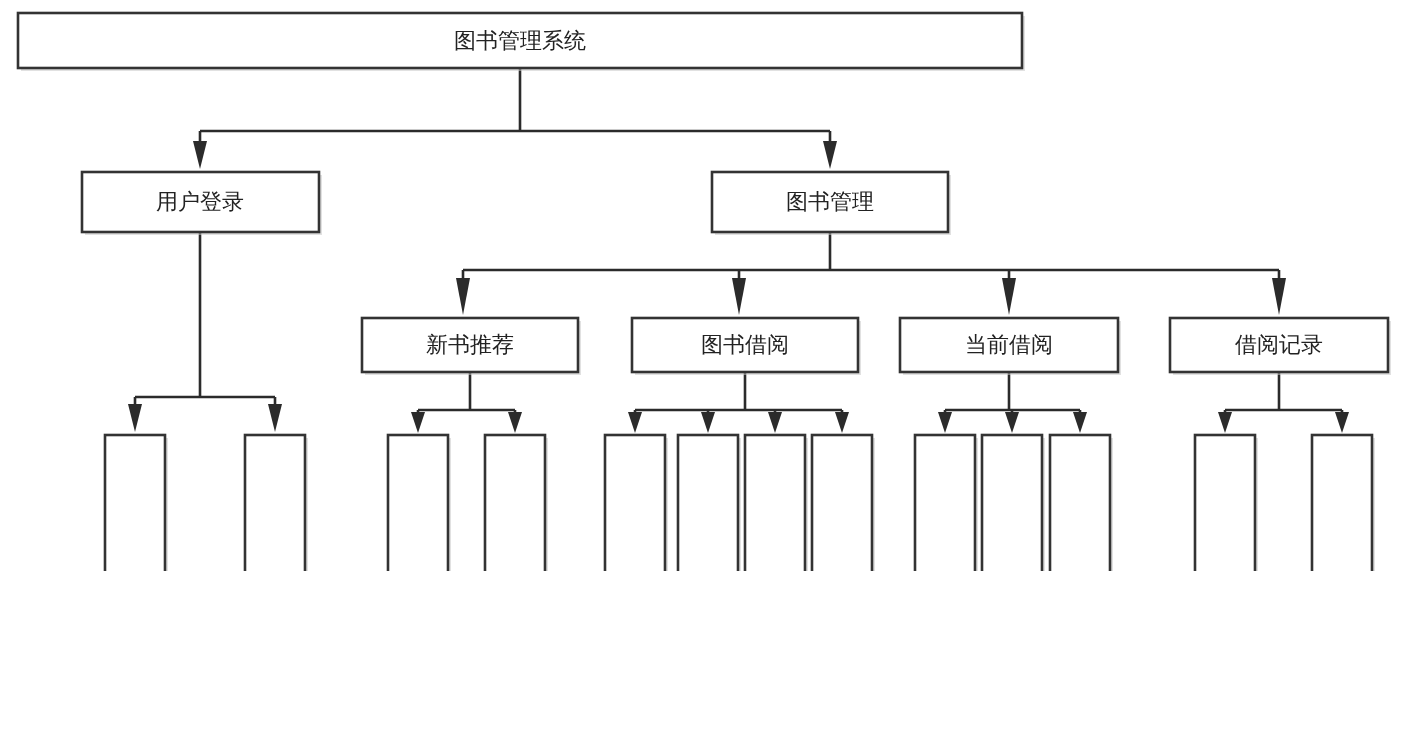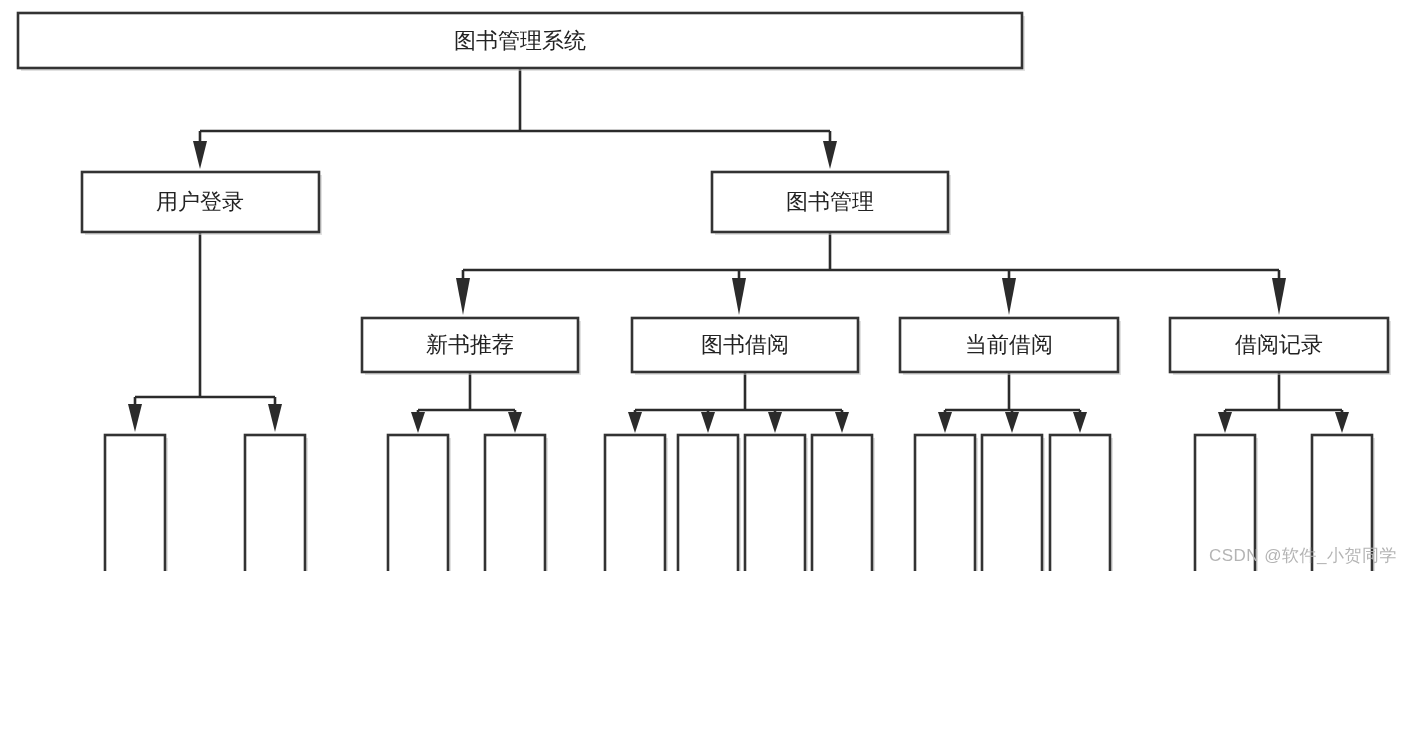--- a/index.html
+++ b/index.html
@@ -296,15 +296,14 @@
         <span class="vert-text">确认归还（管理员）</span>
       </div>
       <div class="vert-text-holder" style="left: 1195px; top: 435px; width: 60px; height: 299px;">
         <span class="vert-text">新增借阅记录</span>
       </div>
       <div class="vert-text-holder" style="left: 1312px; top: 435px; width: 60px; height: 299px;">
         <span class="vert-text">查询借阅记录</span>
       </div>
     </div>
 
-  <div class="watermark">CSDN @软件_小贺同学</div>
 
 </div>
 
 </body></html>

